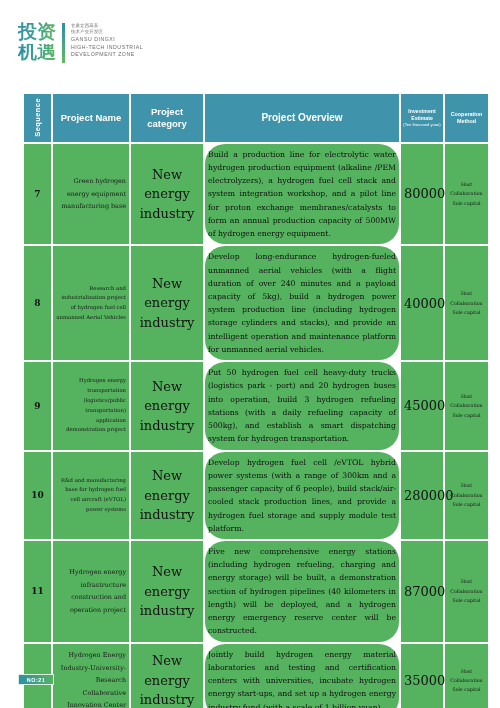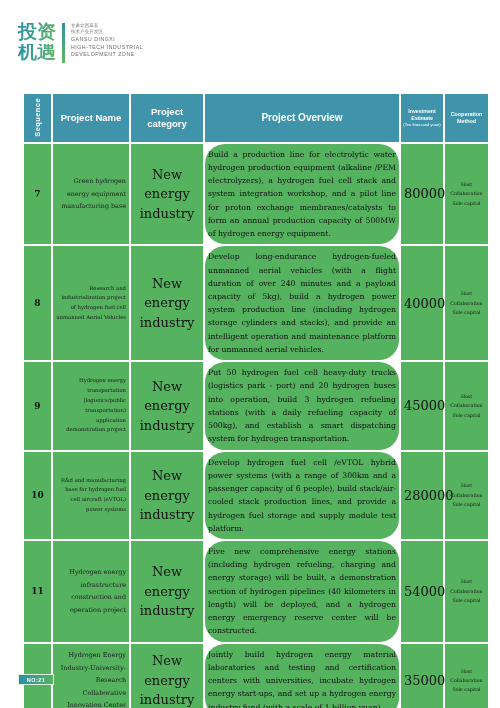--- a/index.html
+++ b/index.html
@@ -281,21 +281,21 @@
           <span class="ln">Collaboration</span>
           <span class="ln">Sole capital</span>
         </td>
       </tr>
 
       <tr>
         <td class="d-seq">11</td>
         <td class="d-name big">Hydrogen energy infrastructure construction and operation project</td>
         <td class="d-cat">New energy industry</td>
         <td class="d-ov">Five new comprehensive energy stations (including hydrogen refueling, charging and energy storage) will be built, a demonstration section of hydrogen pipelines (40 kilometers in length) will be deployed, and a hydrogen energy emergency reserve center will be constructed.</td>
-        <td class="d-inv">54000</td>
+        <td class="d-inv">87000</td>
         <td class="d-coop">
           <span class="ln">Host</span>
           <span class="ln">Collaboration</span>
           <span class="ln">Sole capital</span>
         </td>
       </tr>
 
       <tr>
         <td class="d-seq">12</td>
         <td class="d-name big">Hydrogen Energy Industry-University-Research Collaborative Innovation Center</td>

